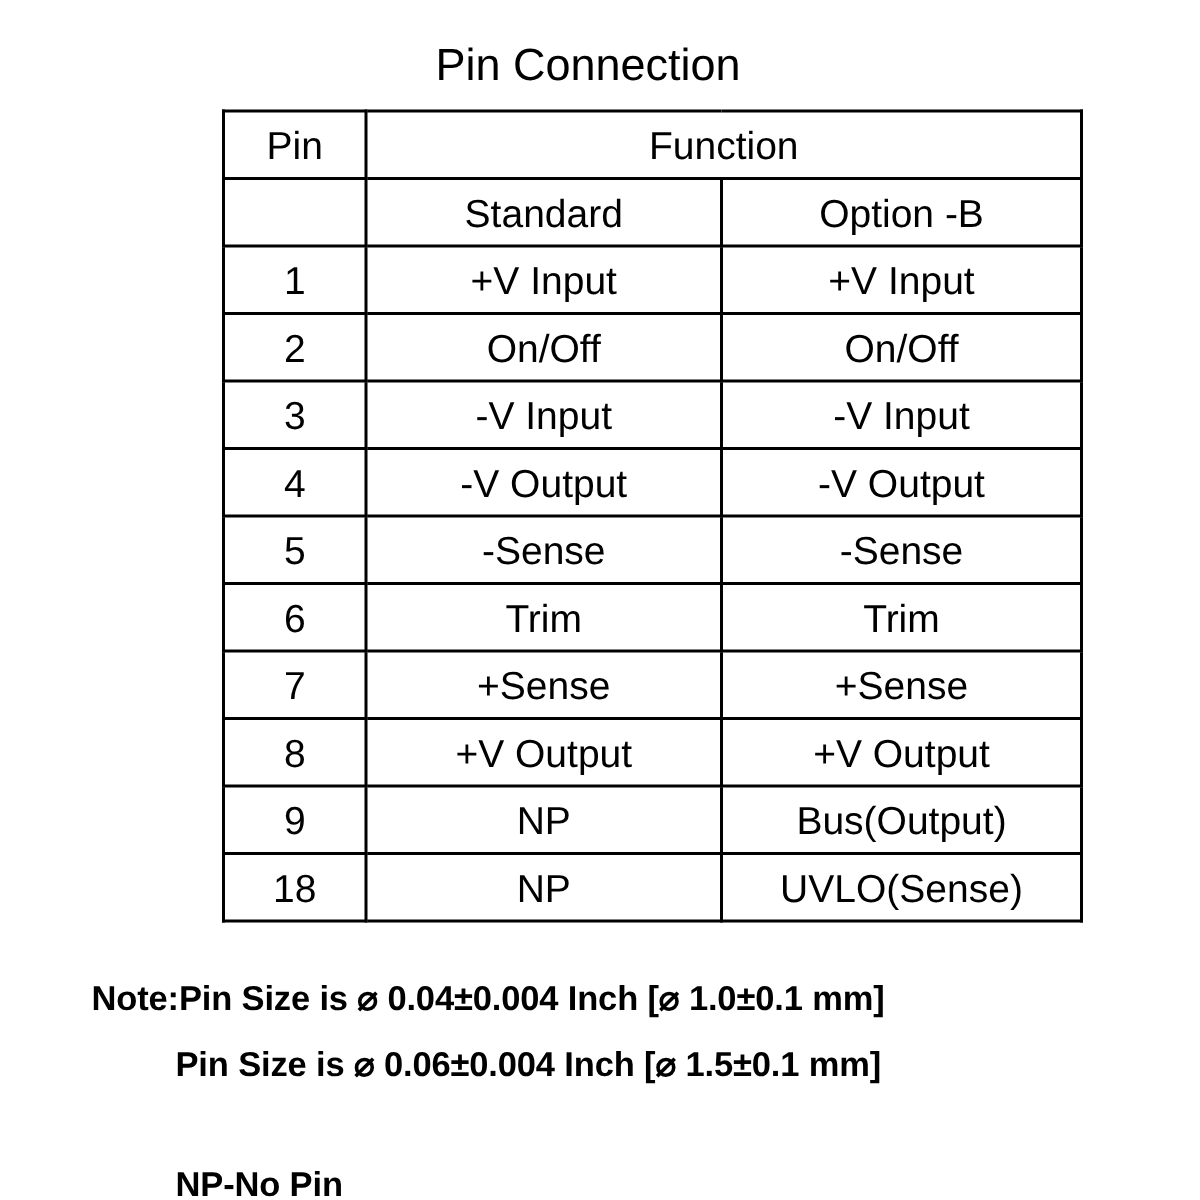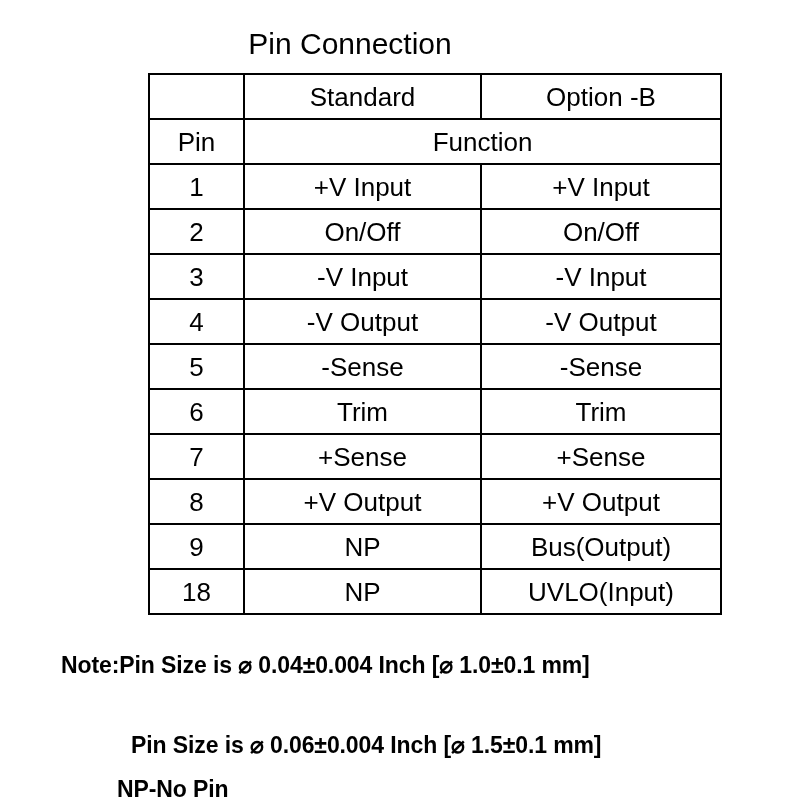--- a/index.html
+++ b/index.html
@@ -26,20 +26,21 @@
     position: absolute;
     left: 0;
     top: 27px;
     width: 700px;
     text-align: center;
     font-size: 30px;
     font-weight: 400;
     letter-spacing: 0px;
     line-height: 34px;
     white-space: nowrap;
+    padding-left: 42px;
   }
 
   
   #pin-table {
     position: absolute;
     left: 148px;
     top: 73px;
     width: 572px;
     border-collapse: collapse;
     table-layout: fixed;
@@ -65,47 +66,47 @@
   
   .note {
     position: absolute;
     font-size: 23px;
     font-weight: bold;
     line-height: 26px;
     white-space: nowrap;
     letter-spacing: -0.1px;
   }
   #note-1 { left: 61px;  top: 652px; text-align: right; }
-  #note-2 { left: 131px; top: 696px; margin-top: 36px; }
+  #note-2 { left: 117px; top: 696px; }
   #note-3 { left: 117px; top: 740px; margin-top: 36px; }
 </style>
 </head>
 <body>
 
 <div id="page">
 
   <div id="title">Pin Connection</div>
 
   <table id="pin-table">
     <colgroup>
       <col class="c-pin">
       <col class="c-std">
       <col class="c-opt">
     </colgroup>
     <tbody>
 
       <tr>
+        <td>Pin</td>
+        <td colspan="2">Function</td>
+      </tr>
+
+      <tr>
         <td class="empty-cell"></td>
         <td>Standard</td>
         <td>Option -B</td>
-      </tr>
-
-      <tr>
-        <td>Pin</td>
-        <td colspan="2">Function</td>
       </tr>
 
       <tr>
         <td>1</td>
         <td>+V Input</td>
         <td>+V Input</td>
       </tr>
       <tr>
         <td>2</td>
         <td>On/Off</td>
@@ -142,21 +143,21 @@
         <td>+V Output</td>
       </tr>
       <tr>
         <td>9</td>
         <td>NP</td>
         <td>Bus(Output)</td>
       </tr>
       <tr>
         <td>18</td>
         <td>NP</td>
-        <td>UVLO(Input)</td>
+        <td>UVLO(Sense)</td>
       </tr>
 
     </tbody>
   </table>
 
   <div class="note" id="note-1">Note:Pin Size is ⌀ 0.04±0.004 Inch [⌀ 1.0±0.1 mm]</div>
   <div class="note" id="note-2">Pin Size is ⌀ 0.06±0.004 Inch [⌀ 1.5±0.1 mm]</div>
   <div class="note" id="note-3">NP-No Pin</div>
 
 </div>

